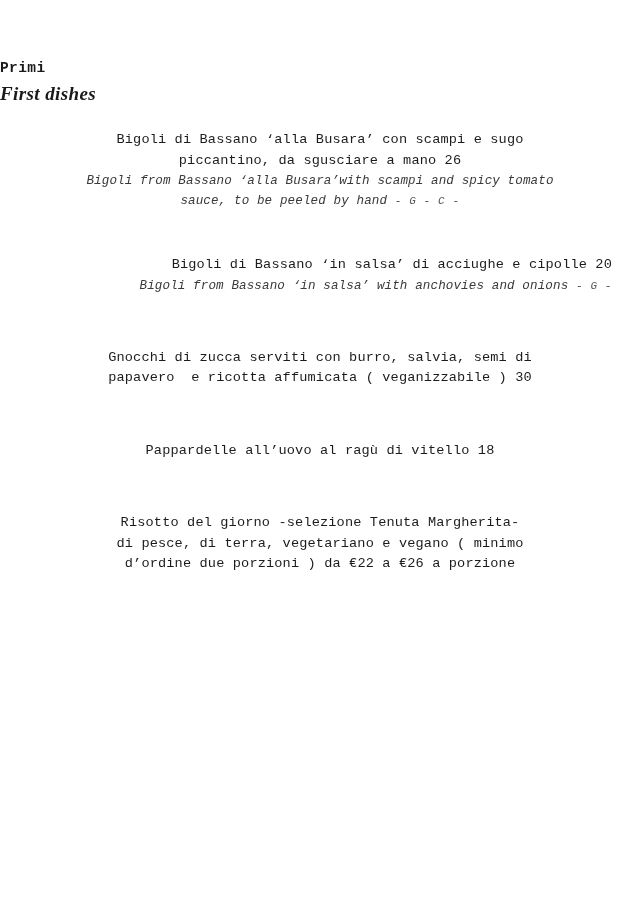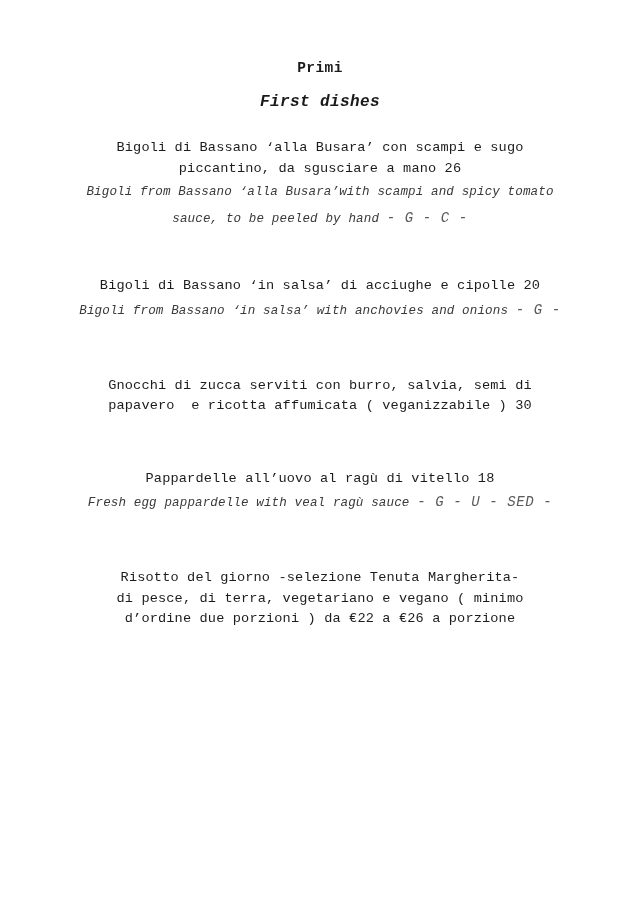--- a/index.html
+++ b/index.html
@@ -18,36 +18,37 @@
     width: 640px;
     height: 905px;
     box-sizing: border-box;
     padding: 0;
     position: relative;
     background: #fff;
   }
 
   
   .menu-heading {
-    text-align: center;
+    text-align: left;
     margin-top: 58px;
   }
   .heading-it {
     font-size: 14.5px;
     font-weight: bold;
     letter-spacing: 0.4px;
     line-height: 20px;
   }
   .heading-en {
-    font-size: 16px;
+    font-size: 19px;
     font-weight: bold;
     font-style: italic;
     letter-spacing: 0.4px;
     line-height: 20px;
-    margin-top: 14px;
+    margin-top: 6px;
+    font-family: Liberation Serif, serif;
   }
 
   
   .dish-list {
     margin-top: 26px;
   }
   .dish {
     text-align: center;
     margin: 0 auto;
     padding: 0 28px;
@@ -55,36 +56,36 @@
   .dish-name {
     font-size: 13.6px;
     line-height: 20.5px;
     letter-spacing: 0.15px;
     white-space: pre-wrap;
     color: #1c1c1c;
   }
   .dish-desc {
     font-size: 12.6px;
     font-style: italic;
-    line-height: 26px;
+    line-height: 20px;
     letter-spacing: 0.1px;
     white-space: pre-wrap;
     color: #3a3a3a;
   }
   .allergens {
-    font-size: 14px;
+    font-size: 11px;
     font-style: italic;
     letter-spacing: 0.6px;
     color: #5a5a5a;
     white-space: pre;
   }
 
   
   .dish + .dish { margin-top: 26px; }
-  .dish.gap-lg { margin-top: 44px; }
+  .dish.gap-lg { margin-top: 44px; text-align: right; }
   .dish.gap-xl { margin-top: 52px; }
 </style>
 </head>
 <body>
 
 <div class="page">
 
   <div class="menu-heading">
     <div class="heading-it">Primi</div>
     <div class="heading-en">First dishes</div>
@@ -107,21 +108,20 @@
 
 
 
     <div class="dish gap-xl">
       <div class="dish-name">Gnocchi di zucca serviti con burro, salvia, semi di
 papavero  e ricotta affumicata ( veganizzabile ) 30</div>
     </div>
 
     <div class="dish gap-xl">
       <div class="dish-name">Pappardelle all’uovo al ragù di vitello 18</div>
-      <div class="dish-desc"><span>Fresh egg pappardelle with veal ragù sauce </span><span class="allergens">- G - U - SED -</span></div>
     </div>
 
     <div class="dish gap-xl">
       <div class="dish-name">Risotto del giorno -selezione Tenuta Margherita-
 di pesce, di terra, vegetariano e vegano ( minimo
 d’ordine due porzioni ) da €22 a €26 a porzione</div>
 
     </div>
 
   </div>

